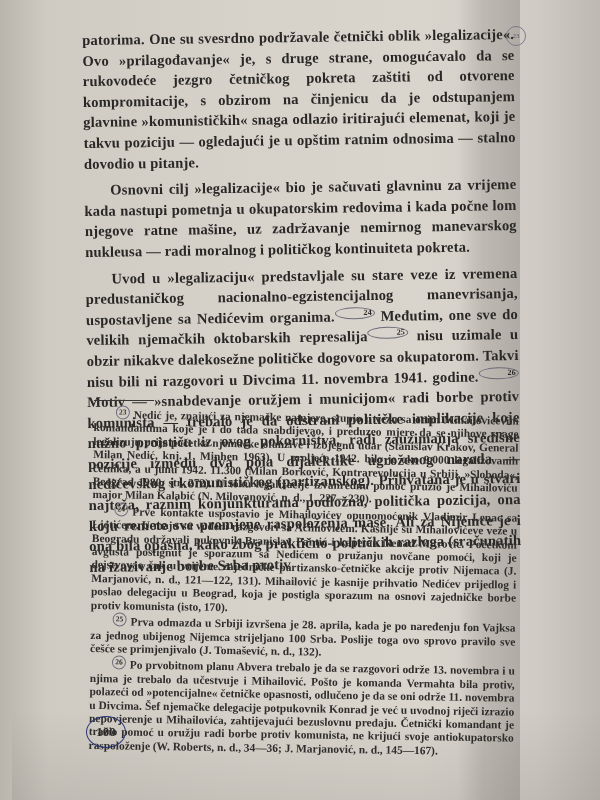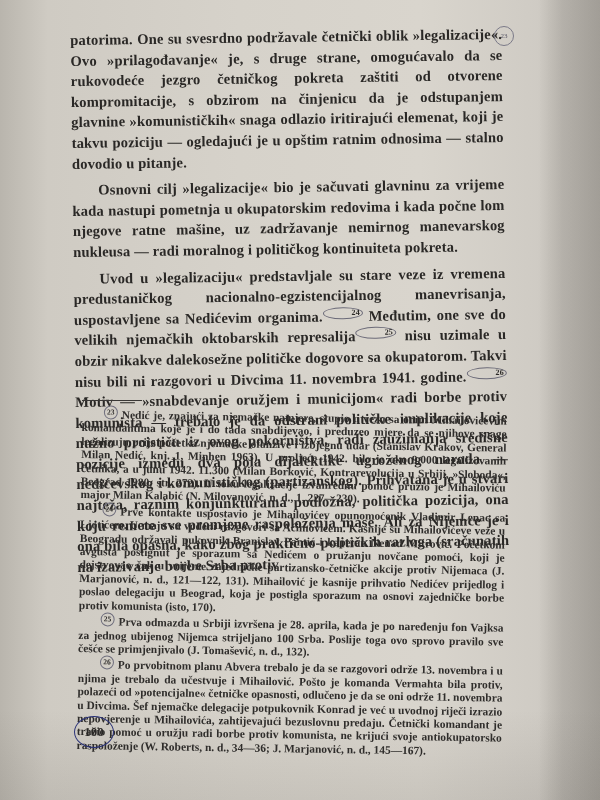--- a/index.html
+++ b/index.html
@@ -10,23 +10,23 @@
       overflow: hidden;
     }
     body {
       background: linear-gradient(90deg, #b9b5ad 0%, #cfcbc3 8%, #d6d2ca 40%, #d9d5cd 70%, #cfcbc4 90%, #bdb9b2 100%);
       font-family: "Liberation Serif", "DejaVu Serif", serif;
       color: #2a2826;
       position: relative;
     }
     .page {
       position: absolute;
-      left: 0;
+      left: 12px;
       top: 0;
-      width: 600px;
+      width: 508px;
       height: 800px;
     }
     .shade-right {
       position: absolute;
       right: 0;
       top: 0;
       width: 62px;
       height: 800px;
       background: linear-gradient(90deg, rgba(0,0,0,0) 0%, rgba(90,86,80,0.18) 40%, rgba(90,86,80,0.28) 100%);
     }

